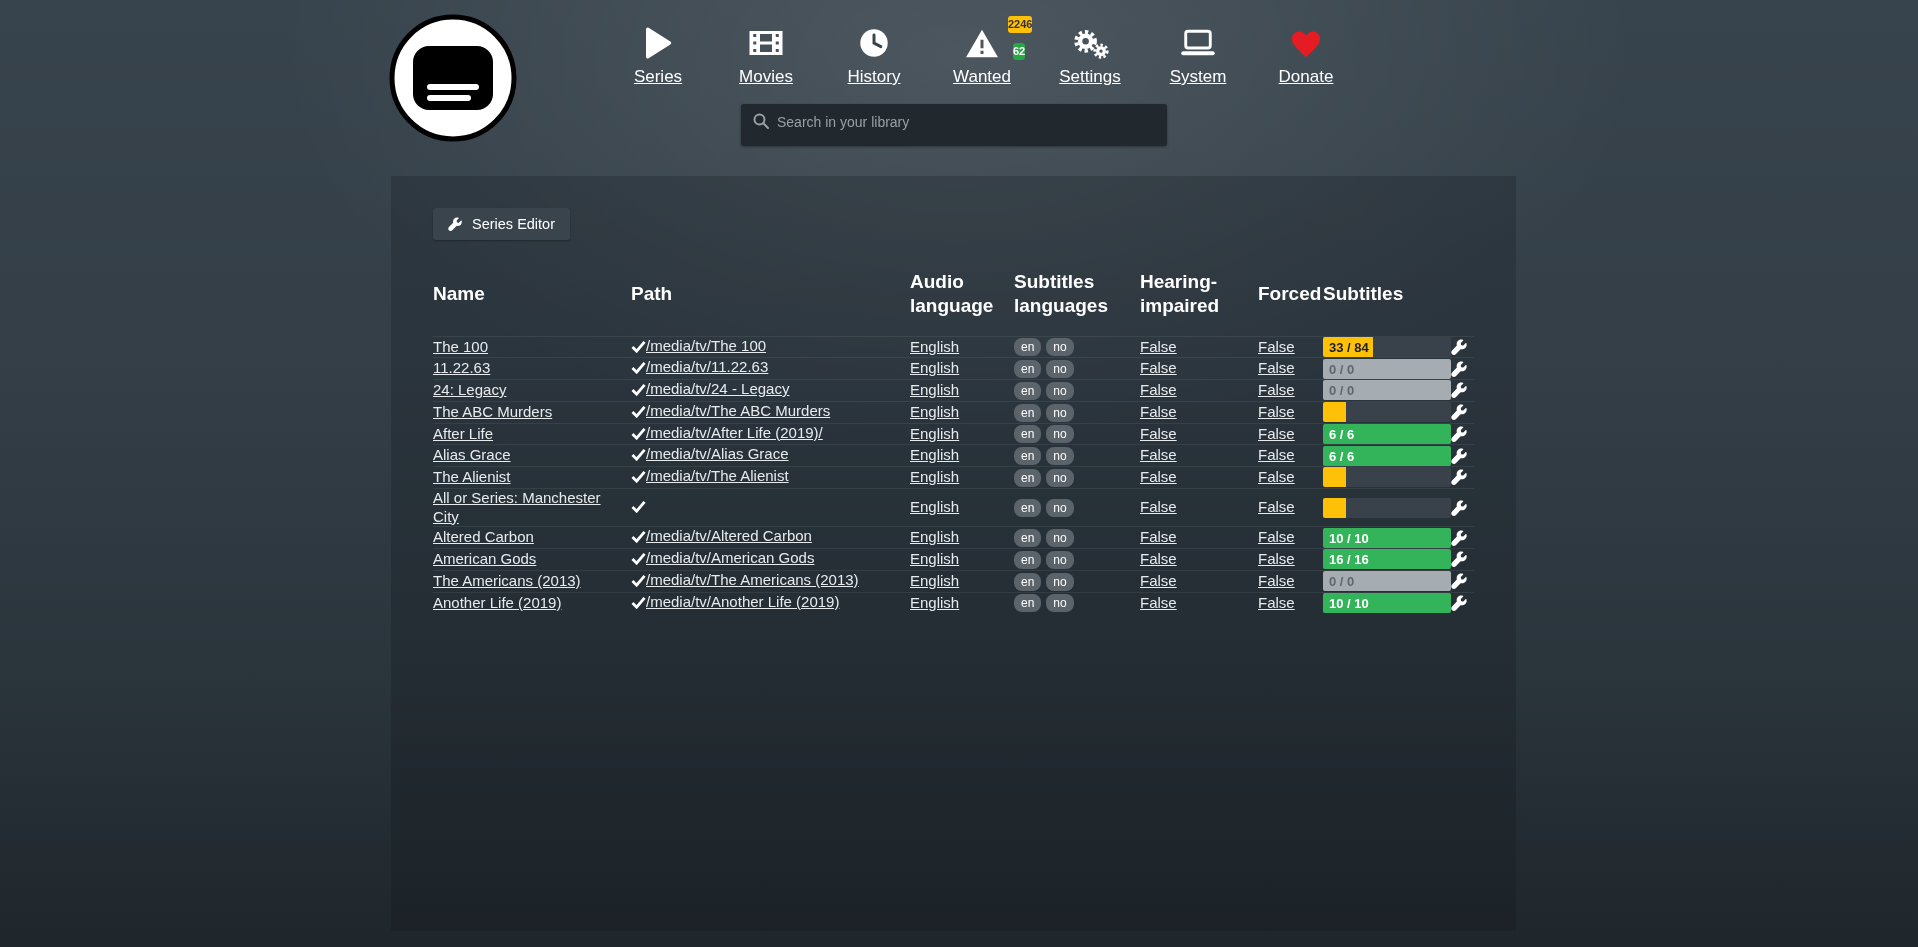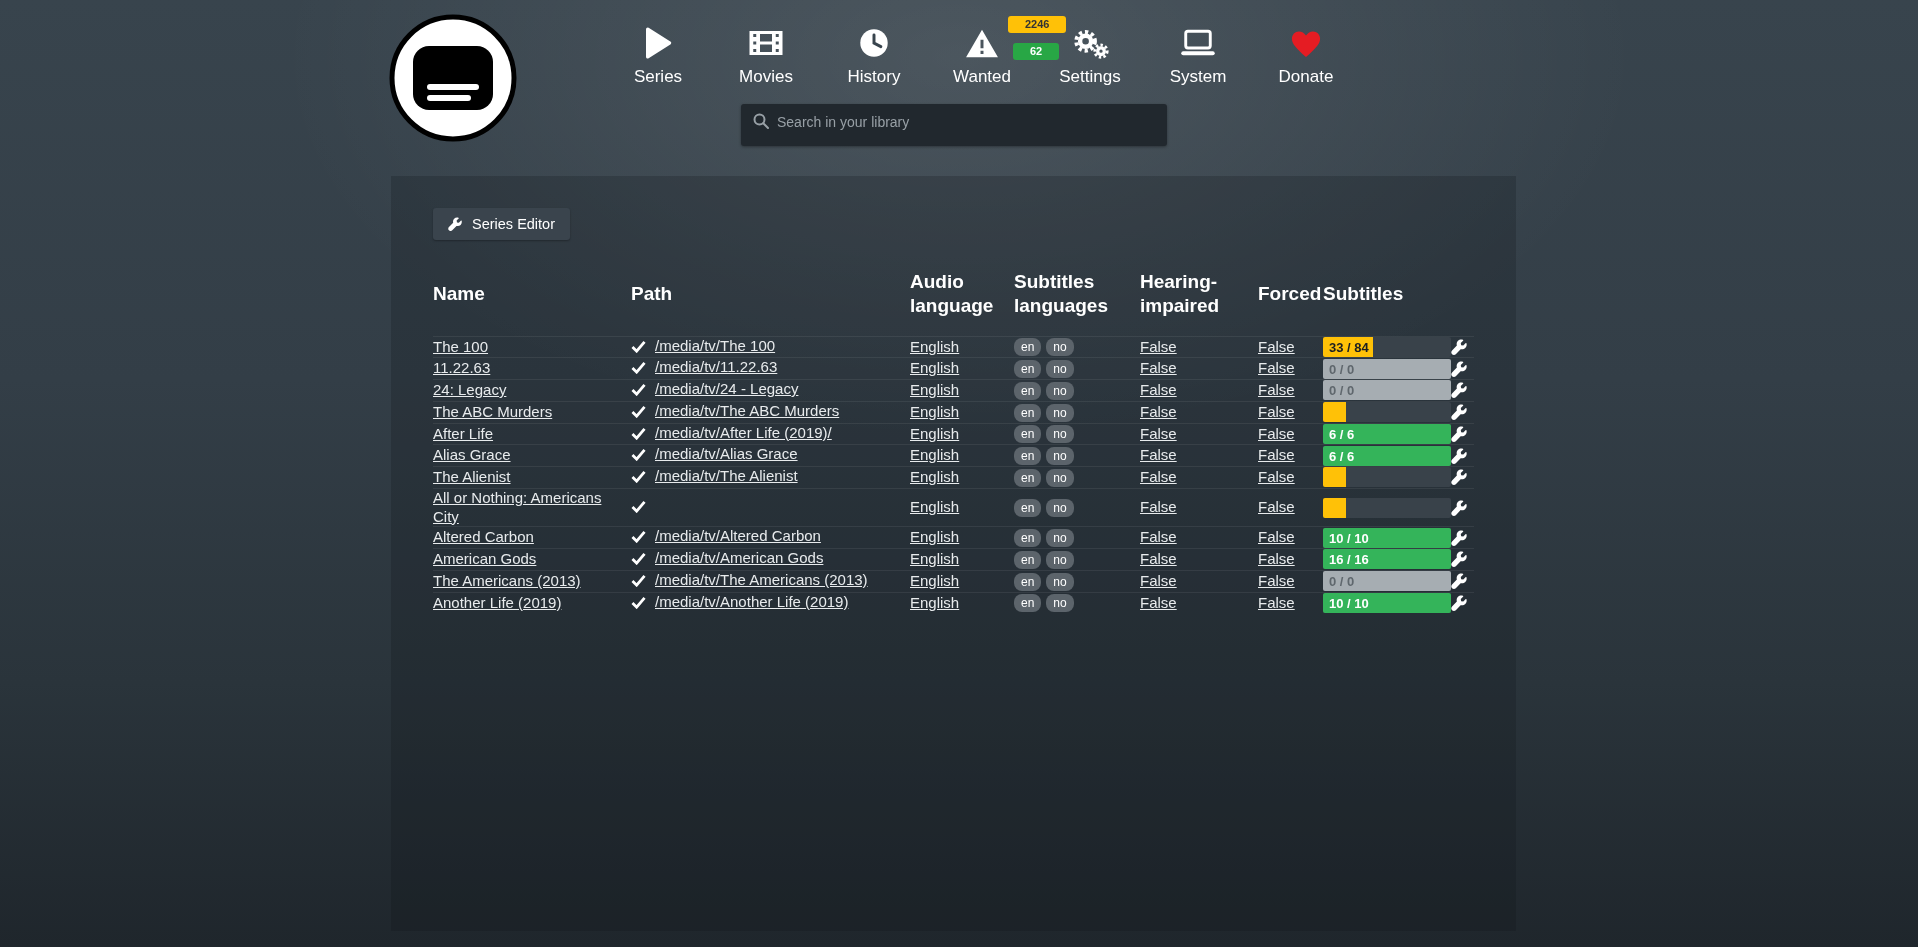--- a/index.html
+++ b/index.html
@@ -8,38 +8,38 @@
     position:relative;width:1918px;height:947px;overflow:hidden;color:#fff;
     background:
       radial-gradient(1100px 620px at 50% 6%, rgba(255,255,255,0.10), rgba(255,255,255,0) 62%),
       linear-gradient(180deg,#38444d 0%,#333e47 40%,#2a343b 72%,#1f262c 100%);
   }
   
   .logo{position:absolute;left:389px;top:14px;width:128px;height:128px;cursor:pointer;}
   .nav{position:absolute;left:604px;top:20px;display:flex;}
   .nav-item{position:relative;width:108px;display:flex;flex-direction:column;align-items:center;cursor:pointer;}
   .nav-icon-wrap{height:46px;display:flex;align-items:center;justify-content:center;}
-  .nav-label{font-size:17px;color:#fff;margin-top:1px;}
-  .nav-badge{position:absolute;font-size:11px;font-weight:700;line-height:1;padding:3px 17px;border-radius:3px;}
+  .nav-label{font-size:17px;color:#fff;margin-top:1px;text-decoration:underline;}
+  .nav-badge{position:absolute;font-size:11px;font-weight:700;line-height:1;padding:3px 0;border-radius:3px;}
   .badge-top{left:80px;top:-4px;background:#ffc107;color:#333;}
   .badge-bottom{left:85px;top:23px;background:#28a745;color:#fff;}
   .search-bar{position:absolute;left:741px;top:104px;width:426px;height:42px;background:#21282e;border-radius:3px;box-shadow:0 1px 3px rgba(0,0,0,.35);}
   .search-bar svg{position:absolute;left:12px;top:9px;}
   .search-input{position:absolute;left:34px;top:0;width:380px;height:34px;background:transparent;border:none;outline:none;color:#dfe3e6;font-size:14px;font-family:inherit;}
   .search-input::placeholder{color:#98a0a6;}
   
   .panel{position:absolute;left:391px;top:176px;width:1125px;bottom:16px;background:rgba(12,17,21,0.22);}
   .editor-btn{display:inline-flex;align-items:center;gap:9px;margin:32px 0 0 42px;background:#3a444d;border:none;color:#fff;font-family:inherit;font-size:14.5px;padding:8px 15px;border-radius:3px;cursor:pointer;box-shadow:0 1px 2px rgba(0,0,0,.3);}
   .table-wrap{margin:30px 42px 0 42px;}
   .thead,.trow{display:grid;grid-template-columns:198px 279px 104px 126px 118px 65px 120px 1fr;align-items:center;}
   .thead{font-weight:700;font-size:19px;padding-bottom:18px;line-height:1.25;}
   .thead .cell,.trow .cell{padding-right:14px;}
   .trow{border-top:1px solid rgba(255,255,255,0.07);padding:0 0;font-size:15px;color:#e8ebed;line-height:1.25;text-decoration:underline;}
   .cell-name{cursor:pointer;}
-  .cell-path{display:flex;align-items:flex-start;gap:9px;text-align:center;}
+  .cell-path{display:flex;align-items:flex-start;text-align:center;}
   .cell-path .check{flex:0 0 auto;margin-top:2px;}
   .lang-badge{display:inline-block;background:#5c646b;color:#fff;font-size:12px;padding:3px 7px;border-radius:8px;margin-right:5px;line-height:1;}
   .progress{position:relative;width:128px;height:20px;background:#39424a;border-radius:2px;overflow:hidden;}
   .progress-fill{position:absolute;left:0;top:0;bottom:0;}
   .progress-label{position:absolute;left:6px;top:50%;transform:translateY(-50%);font-size:13px;font-weight:700;line-height:1;white-space:nowrap;}
   .state-partial .progress-fill{background:#ffc107;}
   .state-partial .progress-label{color:#1b1f22;}
   .state-full .progress-fill{background:#34b45a;}
   .state-full .progress-label{color:#fff;}
   .state-empty .progress-fill{background:#a6adb2;}
@@ -361,21 +361,21 @@
     <div class="cell cell-actions">
       <button class="wrench-btn">
         <svg width="17" height="16" viewBox="0 0 24 22">
                   <path fill="#fff" d="M21.9 6.1c-.2-.6-1-.8-1.4-.3l-3.2 3.2-3-.5-.5-3 3.2-3.2c.5-.5.3-1.2-.3-1.4C15.9.6 15.2.5 14.5.5 10.9.5 8 3.4 8 7c0 .7.1 1.4.3 2L1.5 15.8c-1.5 1.5-1.5 3.8 0 5.3s3.8 1.5 5.3 0L13.6 14c.6.2 1.3.3 2 .3 3.6 0 6.5-2.9 6.5-6.5 0-.6-.1-1.2-.2-1.7z"></path>
                 </svg>
       </button>
     </div>
   </div>
 
   <div class="trow">
-    <div class="cell cell-name">All or Nothing: Americans City</div>
+    <div class="cell cell-name">All or Series: Manchester City</div>
     <div class="cell cell-path">
       <span class="check">
         <svg width="15" height="13" viewBox="0 0 16 14">
                   <path d="M1.5 7.5 L6 12 L14.5 2" fill="none" stroke="#fff" stroke-width="3"></path>
                 </svg>
       </span>
     </div>
     <div class="cell">English</div>
     <div class="cell"><span class="lang-badge">en</span><span class="lang-badge">no</span></div>
     <div class="cell">False</div>

